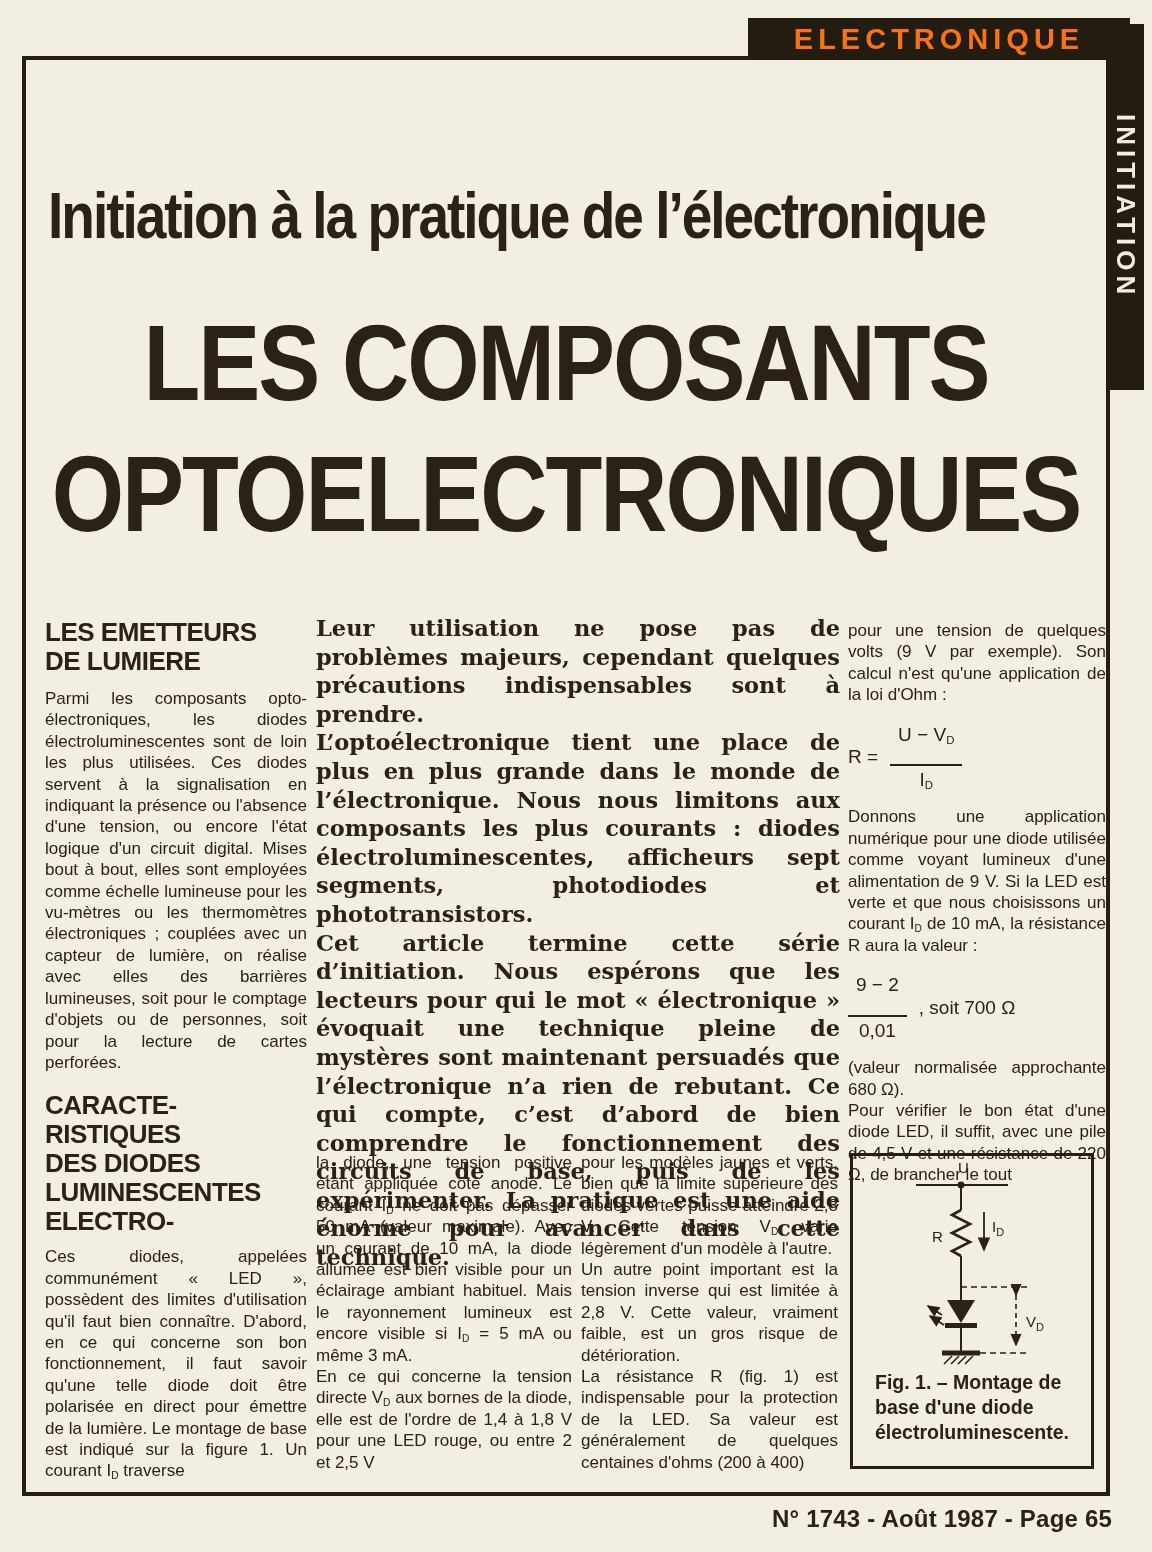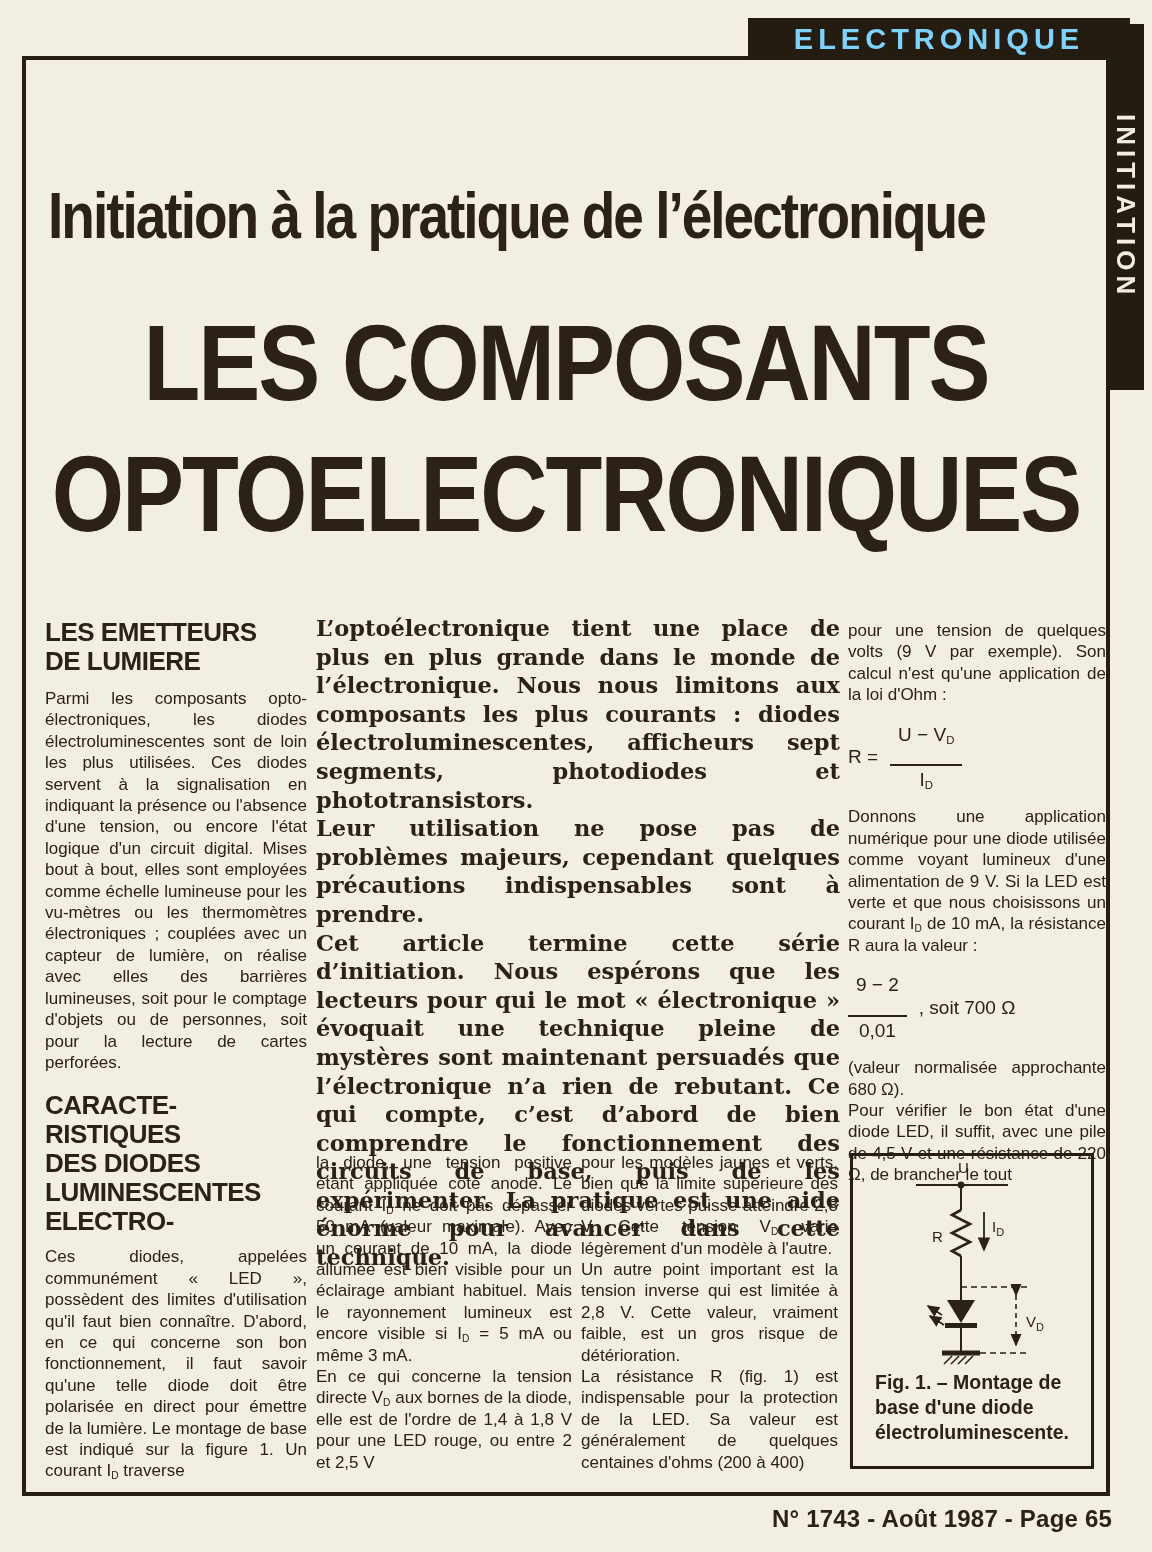--- a/index.html
+++ b/index.html
@@ -6,21 +6,21 @@
   #page{position:relative;width:1152px;height:1552px;background:#f3eee2;
         font-family:"Liberation Sans",sans-serif;color:#2b2116;overflow:hidden;}
 
   
   .frame{position:absolute;left:22px;top:56px;width:1088px;height:1440px;
          border:4px solid #271e13;box-sizing:border-box;}
 
   
   .banner{position:absolute;left:748px;top:18px;width:382px;height:42px;background:#241b11;
           display:flex;align-items:center;justify-content:center;}
-  .banner span{color:#7dd3fc;font-weight:bold;font-size:29px;letter-spacing:5px;}
+  .banner span{color:#f97316;font-weight:bold;font-size:29px;letter-spacing:5px;}
   .side-tab{position:absolute;left:1106px;top:24px;width:38px;height:366px;background:#241b11;
             display:flex;align-items:center;justify-content:center;}
   .side-tab span{writing-mode:vertical-rl;color:#f2ede0;font-weight:bold;font-size:26px;letter-spacing:5px;}
 
   
   .kicker{position:absolute;left:48px;top:178px;width:1060px;font-weight:bold;font-size:55px;
           letter-spacing:-2px;white-space:nowrap;transform:scaleY(1.18);transform-origin:top left;}
   .main-title{position:absolute;left:22px;top:298px;width:1088px;text-align:center;font-weight:bold;
               font-size:93px;line-height:113px;letter-spacing:-2px;transform:scaleY(1.16);transform-origin:top center;}
 
@@ -90,22 +90,22 @@
       <div>CARACTE-</div>
       <div>RISTIQUES</div>
       <div>DES DIODES</div>
       <div>LUMINESCENTES</div>
       <div>ELECTRO-</div>
     </div>
     <p>Ces diodes, appelées communément « LED », possèdent des limites d'utilisation qu'il faut bien connaître. D'abord, en ce qui concerne son bon fonctionnement, il faut savoir qu'une telle diode doit être polarisée en direct pour émettre de la lumière. Le montage de base est indiqué sur la figure 1. Un courant I<sub>D</sub> traverse</p>
   </div>
 
   <div id="intro">
+    <p>Leur utilisation ne pose pas de problèmes majeurs, cependant quelques précautions indispensables sont à prendre.</p>
     <p>L’optoélectronique tient une place de plus en plus grande dans le monde de l’électronique. Nous nous limitons aux composants les plus courants : diodes électroluminescentes, afficheurs sept segments, photodiodes et phototransistors.</p>
-    <p>Leur utilisation ne pose pas de problèmes majeurs, cependant quelques précautions indispensables sont à prendre.</p>
     <p>Cet article termine cette série d’initiation. Nous espérons que les lecteurs pour qui le mot « électronique » évoquait une technique pleine de mystères sont maintenant persuadés que l’électronique n’a rien de rebutant. Ce qui compte, c’est d’abord de bien comprendre le fonctionnement des circuits de base, puis de les expérimenter. La pratique est une aide énorme pour avancer dans cette technique.</p>
   </div>
 
   <div class="col" id="col2">
     <p>la diode, une tension positive étant appliquée côté anode. Le courant I<sub>D</sub> ne doit pas dépasser 50 mA (valeur maximale). Avec un courant de 10 mA, la diode allumée est bien visible pour un éclairage ambiant habituel. Mais le rayonnement lumineux est encore visible si I<sub>D</sub> = 5 mA ou même 3 mA.</p>
     <p>En ce qui concerne la tension directe V<sub>D</sub> aux bornes de la diode, elle est de l'ordre de 1,4 à 1,8 V pour une LED rouge, ou entre 2 et 2,5 V</p>
   </div>
 
   <div class="col" id="col3">
     <p>pour les modèles jaunes et verts, bien que la limite supérieure des diodes vertes puisse atteindre 2,8 V. Cette tension V<sub>D</sub> varie légèrement d'un modèle à l'autre.</p>

